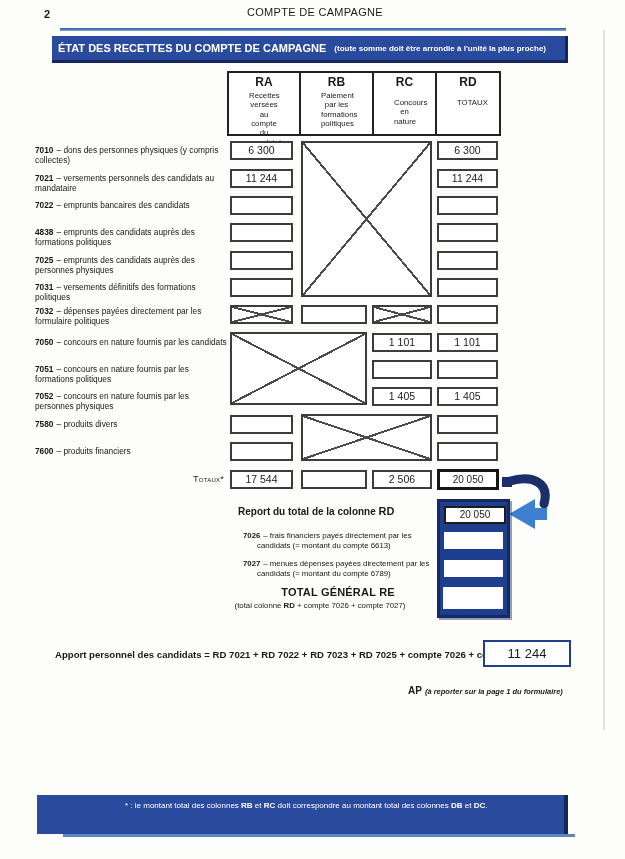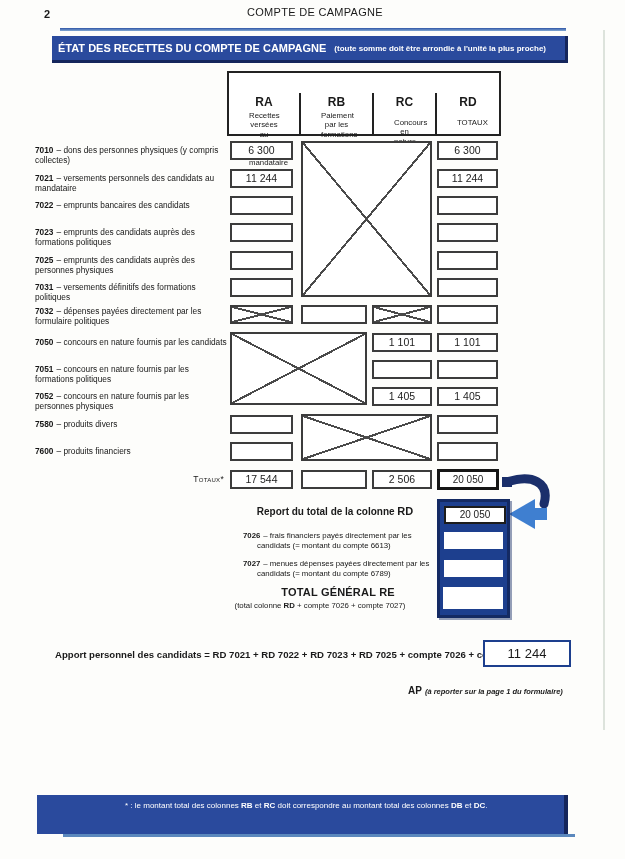--- a/index.html
+++ b/index.html
@@ -21,21 +21,21 @@
     border-right:3px solid #15265c;border-bottom:3px solid #15265c;
     display:flex;align-items:center;color:#ffffff;box-sizing:border-box;
   }
   .banner-title{font-size:11px;font-weight:bold;margin-left:6px;white-space:nowrap;}
   .banner-subtitle{font-size:8px;font-weight:bold;margin-left:8px;white-space:nowrap;}
   
   .htable{
     left:227px;top:71px;width:274px;height:65px;border:2px solid #222;
     display:flex;background:#fff;box-sizing:border-box;
   }
-  .hcell{text-align:center;box-sizing:border-box;margin-top:20px;}
+  .hcell{text-align:center;box-sizing:border-box;}
   .hcell + .hcell{border-left:2px solid #222;}
   .hcode{font-size:12px;font-weight:bold;margin-top:2px;}
   .hdesc{font-size:7.8px;line-height:1.2;padding:0 20px;margin-top:2px;}
   .hdesc.centered{margin-top:9px;}
   
   .rlabel{position:absolute;left:35px;width:192px;font-size:8.3px;line-height:1.25;color:#161616;}
   .rcode{font-weight:bold;margin-right:3px;}
   
   .vbox{
     position:absolute;height:15px;border:2px solid #3c3c3c;background:#fff;
@@ -45,21 +45,21 @@
   
   .xbox{
     position:absolute;border:2px solid #3c3c3c;
     background:
       linear-gradient(to top right,transparent calc(50% - 1px),#4a4a4a calc(50% - 1px),#4a4a4a calc(50% + 1px),transparent calc(50% + 1px)),
       linear-gradient(to bottom right,transparent calc(50% - 1px),#4a4a4a calc(50% - 1px),#4a4a4a calc(50% + 1px),transparent calc(50% + 1px)),
       #fff;
   }
   .totaux-label{left:148px;top:474px;width:76px;text-align:right;font-size:8.5px;font-variant:small-caps;letter-spacing:0.3px;color:#161616;}
   
-  .report-label{left:238px;top:505px;width:194px;text-align:center;font-size:10px;font-weight:bold;}
+  .report-label{left:238px;top:505px;width:194px;text-align:left;font-size:10px;font-weight:bold;}
   .blue-col{left:437px;top:499px;width:73px;height:119px;background:#1d3f8e;border:3px solid #142a63;box-sizing:border-box;box-shadow:2px 2px 0 rgba(20,42,99,0.45);}
   .wbox{position:absolute;background:#fff;}
   .wbox.bordered{border:2px solid #1c1c1c;font-size:10px;line-height:14px;text-align:center;}
   .acct-label{position:absolute;left:243px;width:190px;font-size:7.8px;line-height:1.3;color:#161616;}
   .acct-line2{margin-left:14px;}
   .tg-title{left:243px;top:586px;width:190px;text-align:center;font-size:11px;font-weight:bold;letter-spacing:0.2px;}
   .tg-sub{left:220px;top:601px;width:200px;text-align:center;font-size:7.8px;}
   
   .apport-line{left:55px;top:649px;font-size:9.6px;font-weight:bold;white-space:nowrap;}
   .apport-box{left:483px;top:640px;width:84px;height:23px;border:2px solid #1d3f8e;background:#fff;font-size:13px;line-height:23px;text-align:center;}
@@ -107,21 +107,21 @@
     </div>
     <div class="hcell" style="width:64px">
       <div class="hcode">RD</div>
       <div class="hdesc centered">TOTAUX</div>
     </div>
   </div>
 
   <div class="rlabel" style="top:145px"><span class="rcode">7010</span><span>– dons des personnes physiques (y compris collectes)</span></div>
   <div class="rlabel" style="top:173px"><span class="rcode">7021</span><span>– versements personnels des candidats au mandataire</span></div>
   <div class="rlabel" style="top:200px"><span class="rcode">7022</span><span>– emprunts bancaires des candidats</span></div>
-  <div class="rlabel" style="top:227px"><span class="rcode">7023</span><span>– emprunts des candidats auprès des formations politiques</span></div>
+  <div class="rlabel" style="top:227px"><span class="rcode">4838</span><span>– emprunts des candidats auprès des formations politiques</span></div>
   <div class="rlabel" style="top:255px"><span class="rcode">7025</span><span>– emprunts des candidats auprès des personnes physiques</span></div>
   <div class="rlabel" style="top:282px"><span class="rcode">7031</span><span>– versements définitifs des formations politiques</span></div>
   <div class="rlabel" style="top:306px;width:170px"><span class="rcode">7032</span><span>– dépenses payées directement par les formulaire politiques</span></div>
   <div class="rlabel" style="top:337px"><span class="rcode">7050</span><span>– concours en nature fournis par les candidats</span></div>
   <div class="rlabel" style="top:364px"><span class="rcode">7051</span><span>– concours en nature fournis par les formations politiques</span></div>
   <div class="rlabel" style="top:391px"><span class="rcode">7052</span><span>– concours en nature fournis par les personnes physiques</span></div>
   <div class="rlabel" style="top:419px"><span class="rcode">7580</span><span>– produits divers</span></div>
   <div class="rlabel" style="top:446px"><span class="rcode">7600</span><span>– produits financiers</span></div>
 
   <div class="xbox" style="left:301px;top:141px;width:127px;height:152px"></div>

